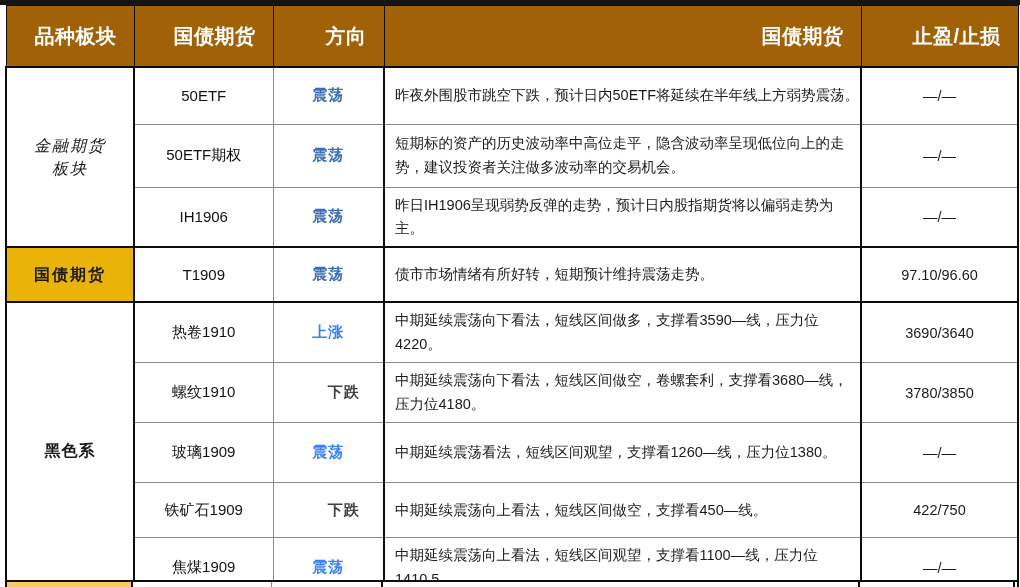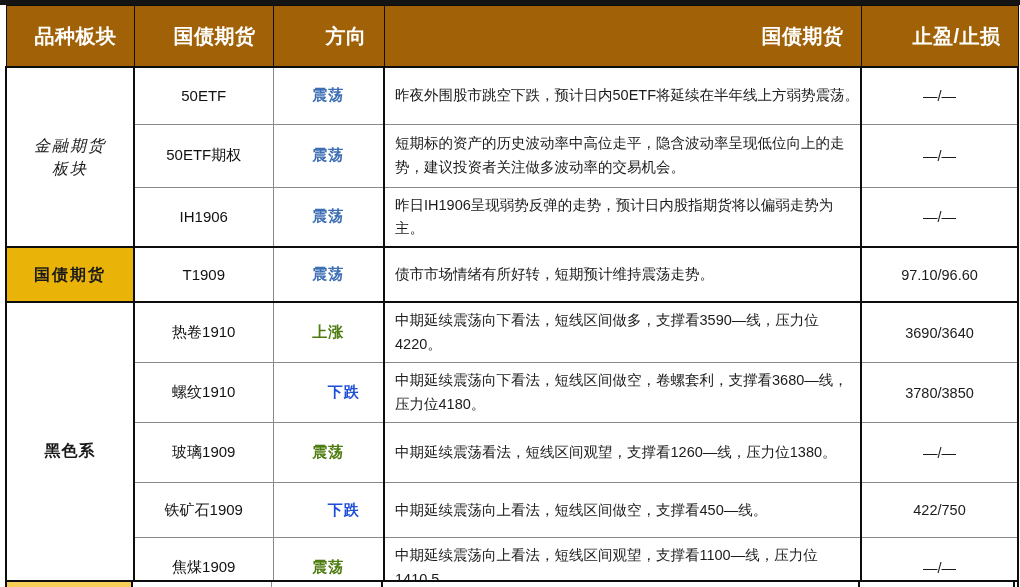--- a/index.html
+++ b/index.html
@@ -106,22 +106,22 @@
   }
   tbody td.stoploss {
     text-align: center;
     font-size: 14.5px;
     color: #1b1b1b;
     border-left: 2px solid #0d0d0d;
     border-right: 2px solid #0d0d0d;
     white-space: nowrap;
   }
   .dir-blue { color: #3C6EB4; }
-  .dir-red  { color: #4d7c0f; }
-  .dir-green{ color: #1d4ed8; padding-left: 32px; }
+  .dir-red  { color: #3b82f6; }
+  .dir-green{ color: #404040; padding-left: 32px; }
 
   
   .bottom-sliver {
     position: absolute;
     left: 5px;
     top: 580px;
     width: 1012px;
     height: 7px;
     overflow: hidden;
   }

